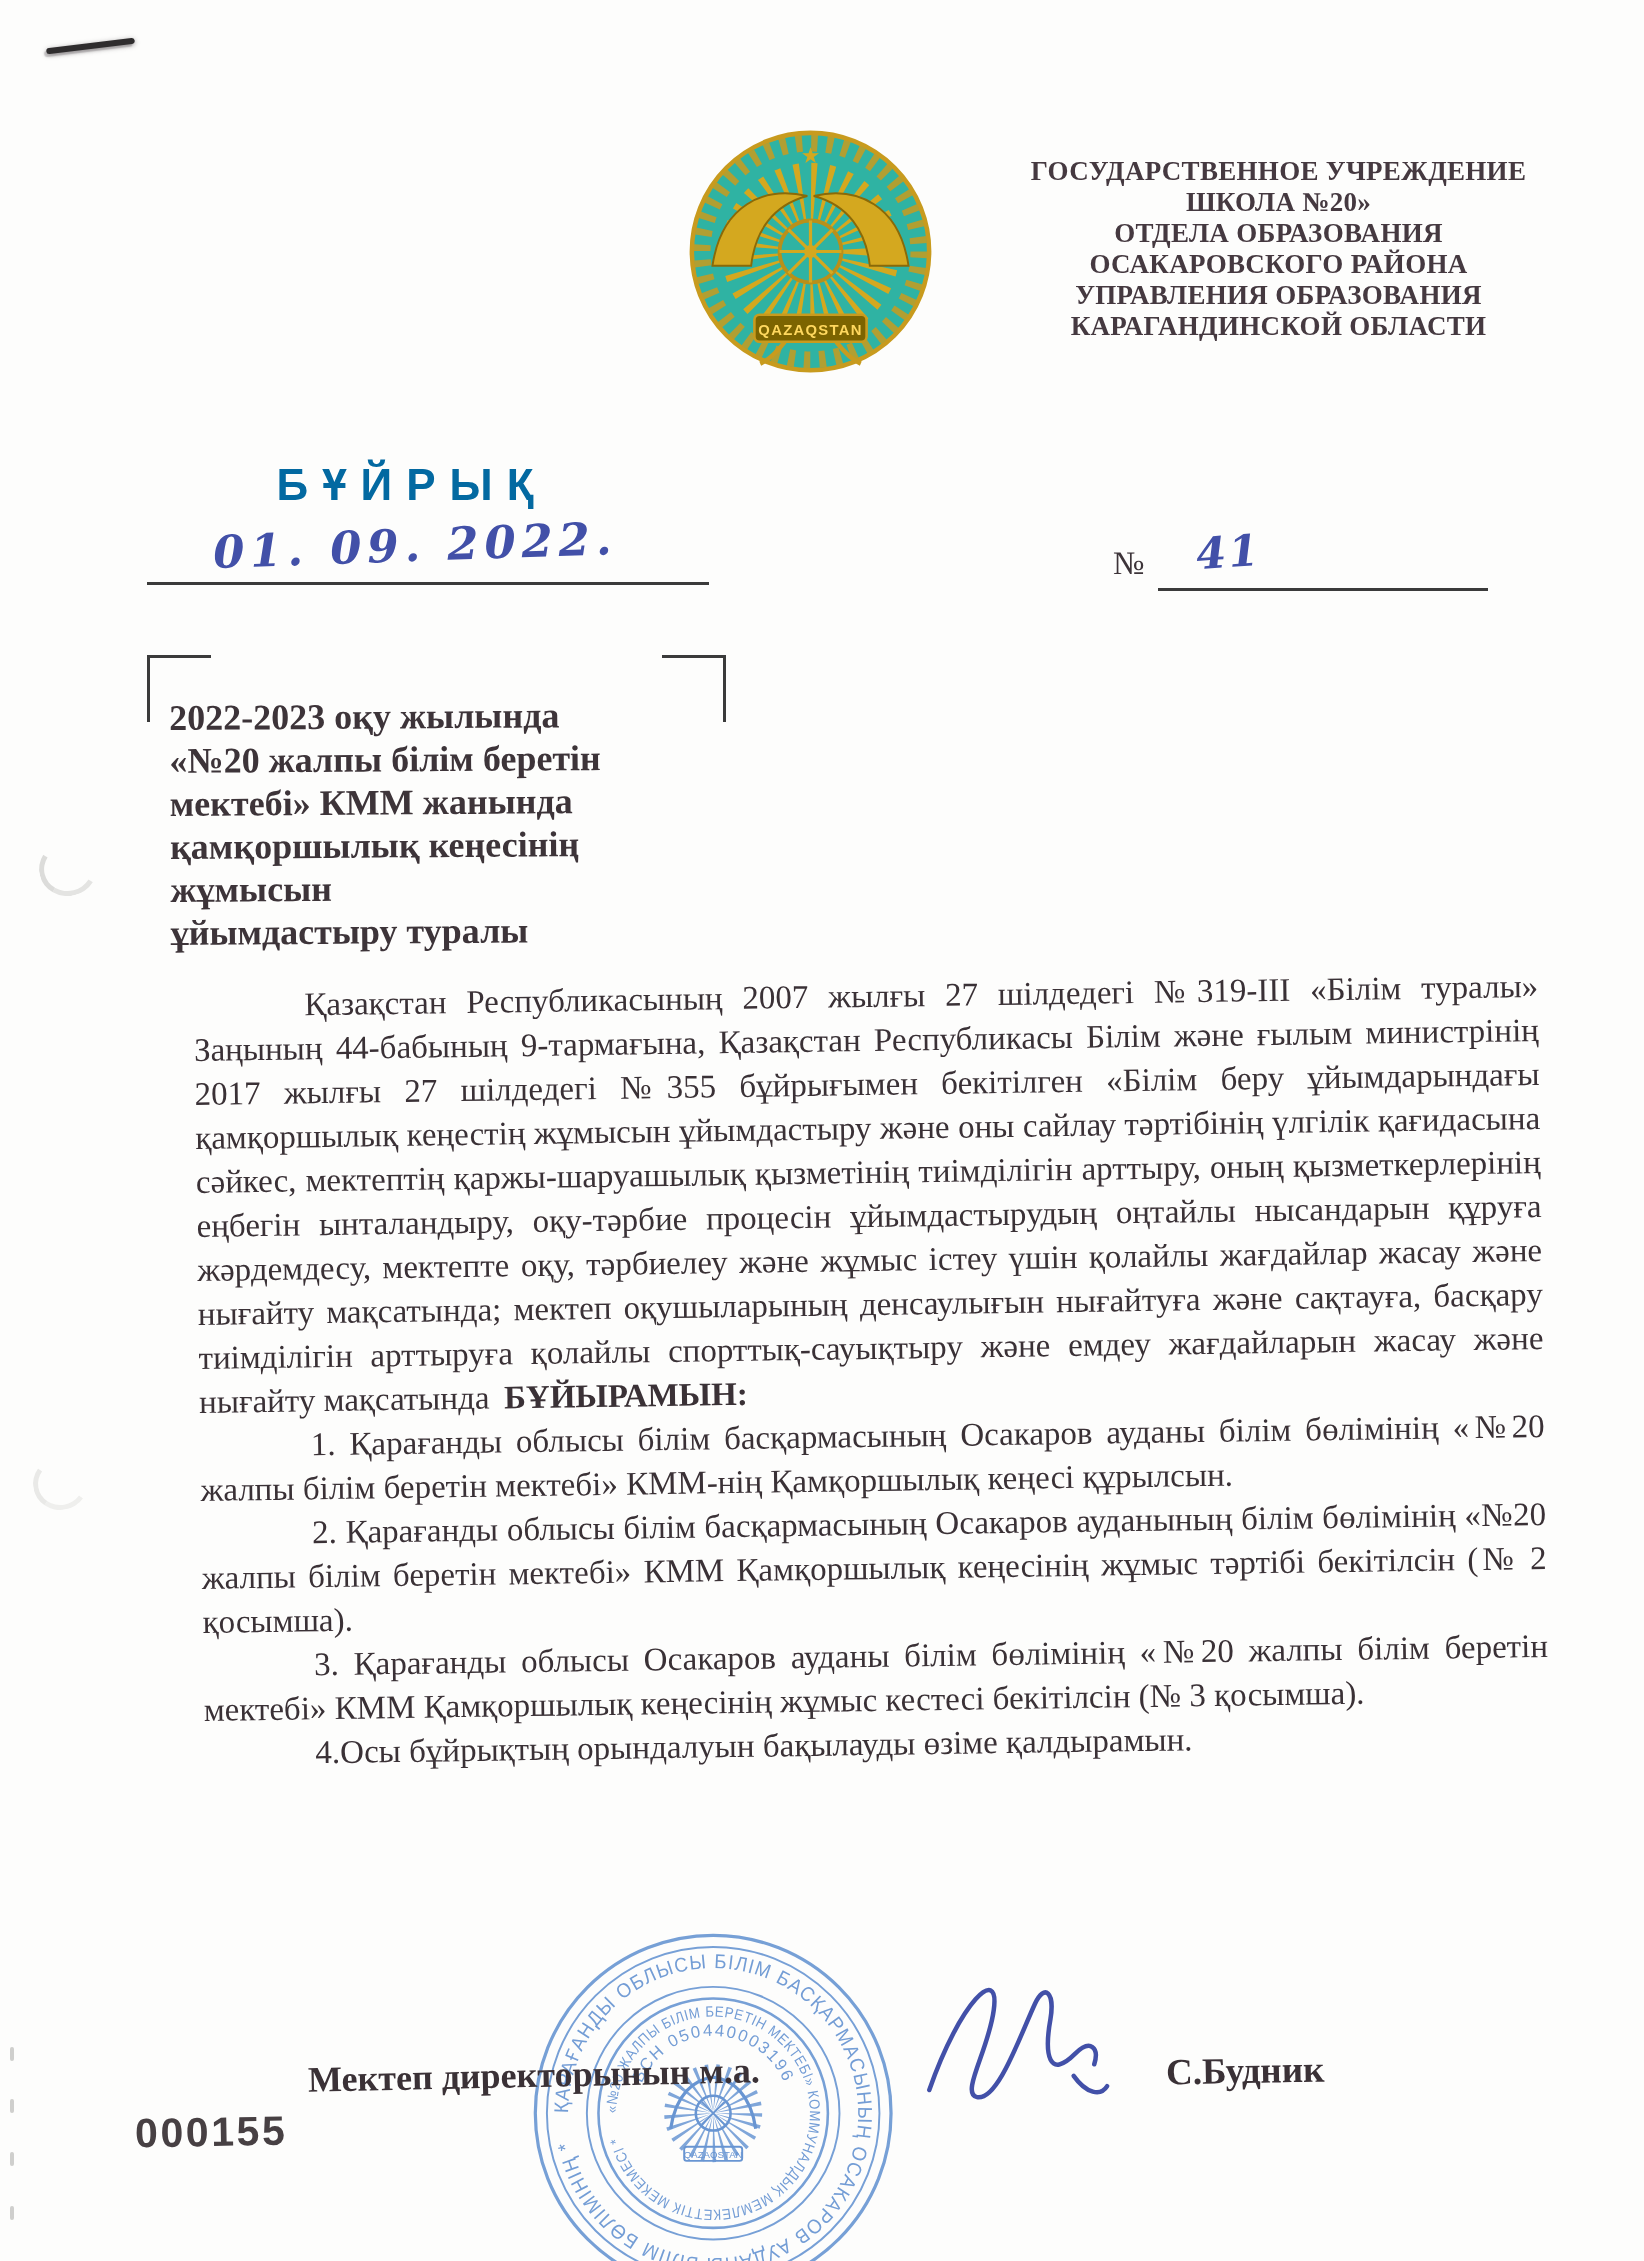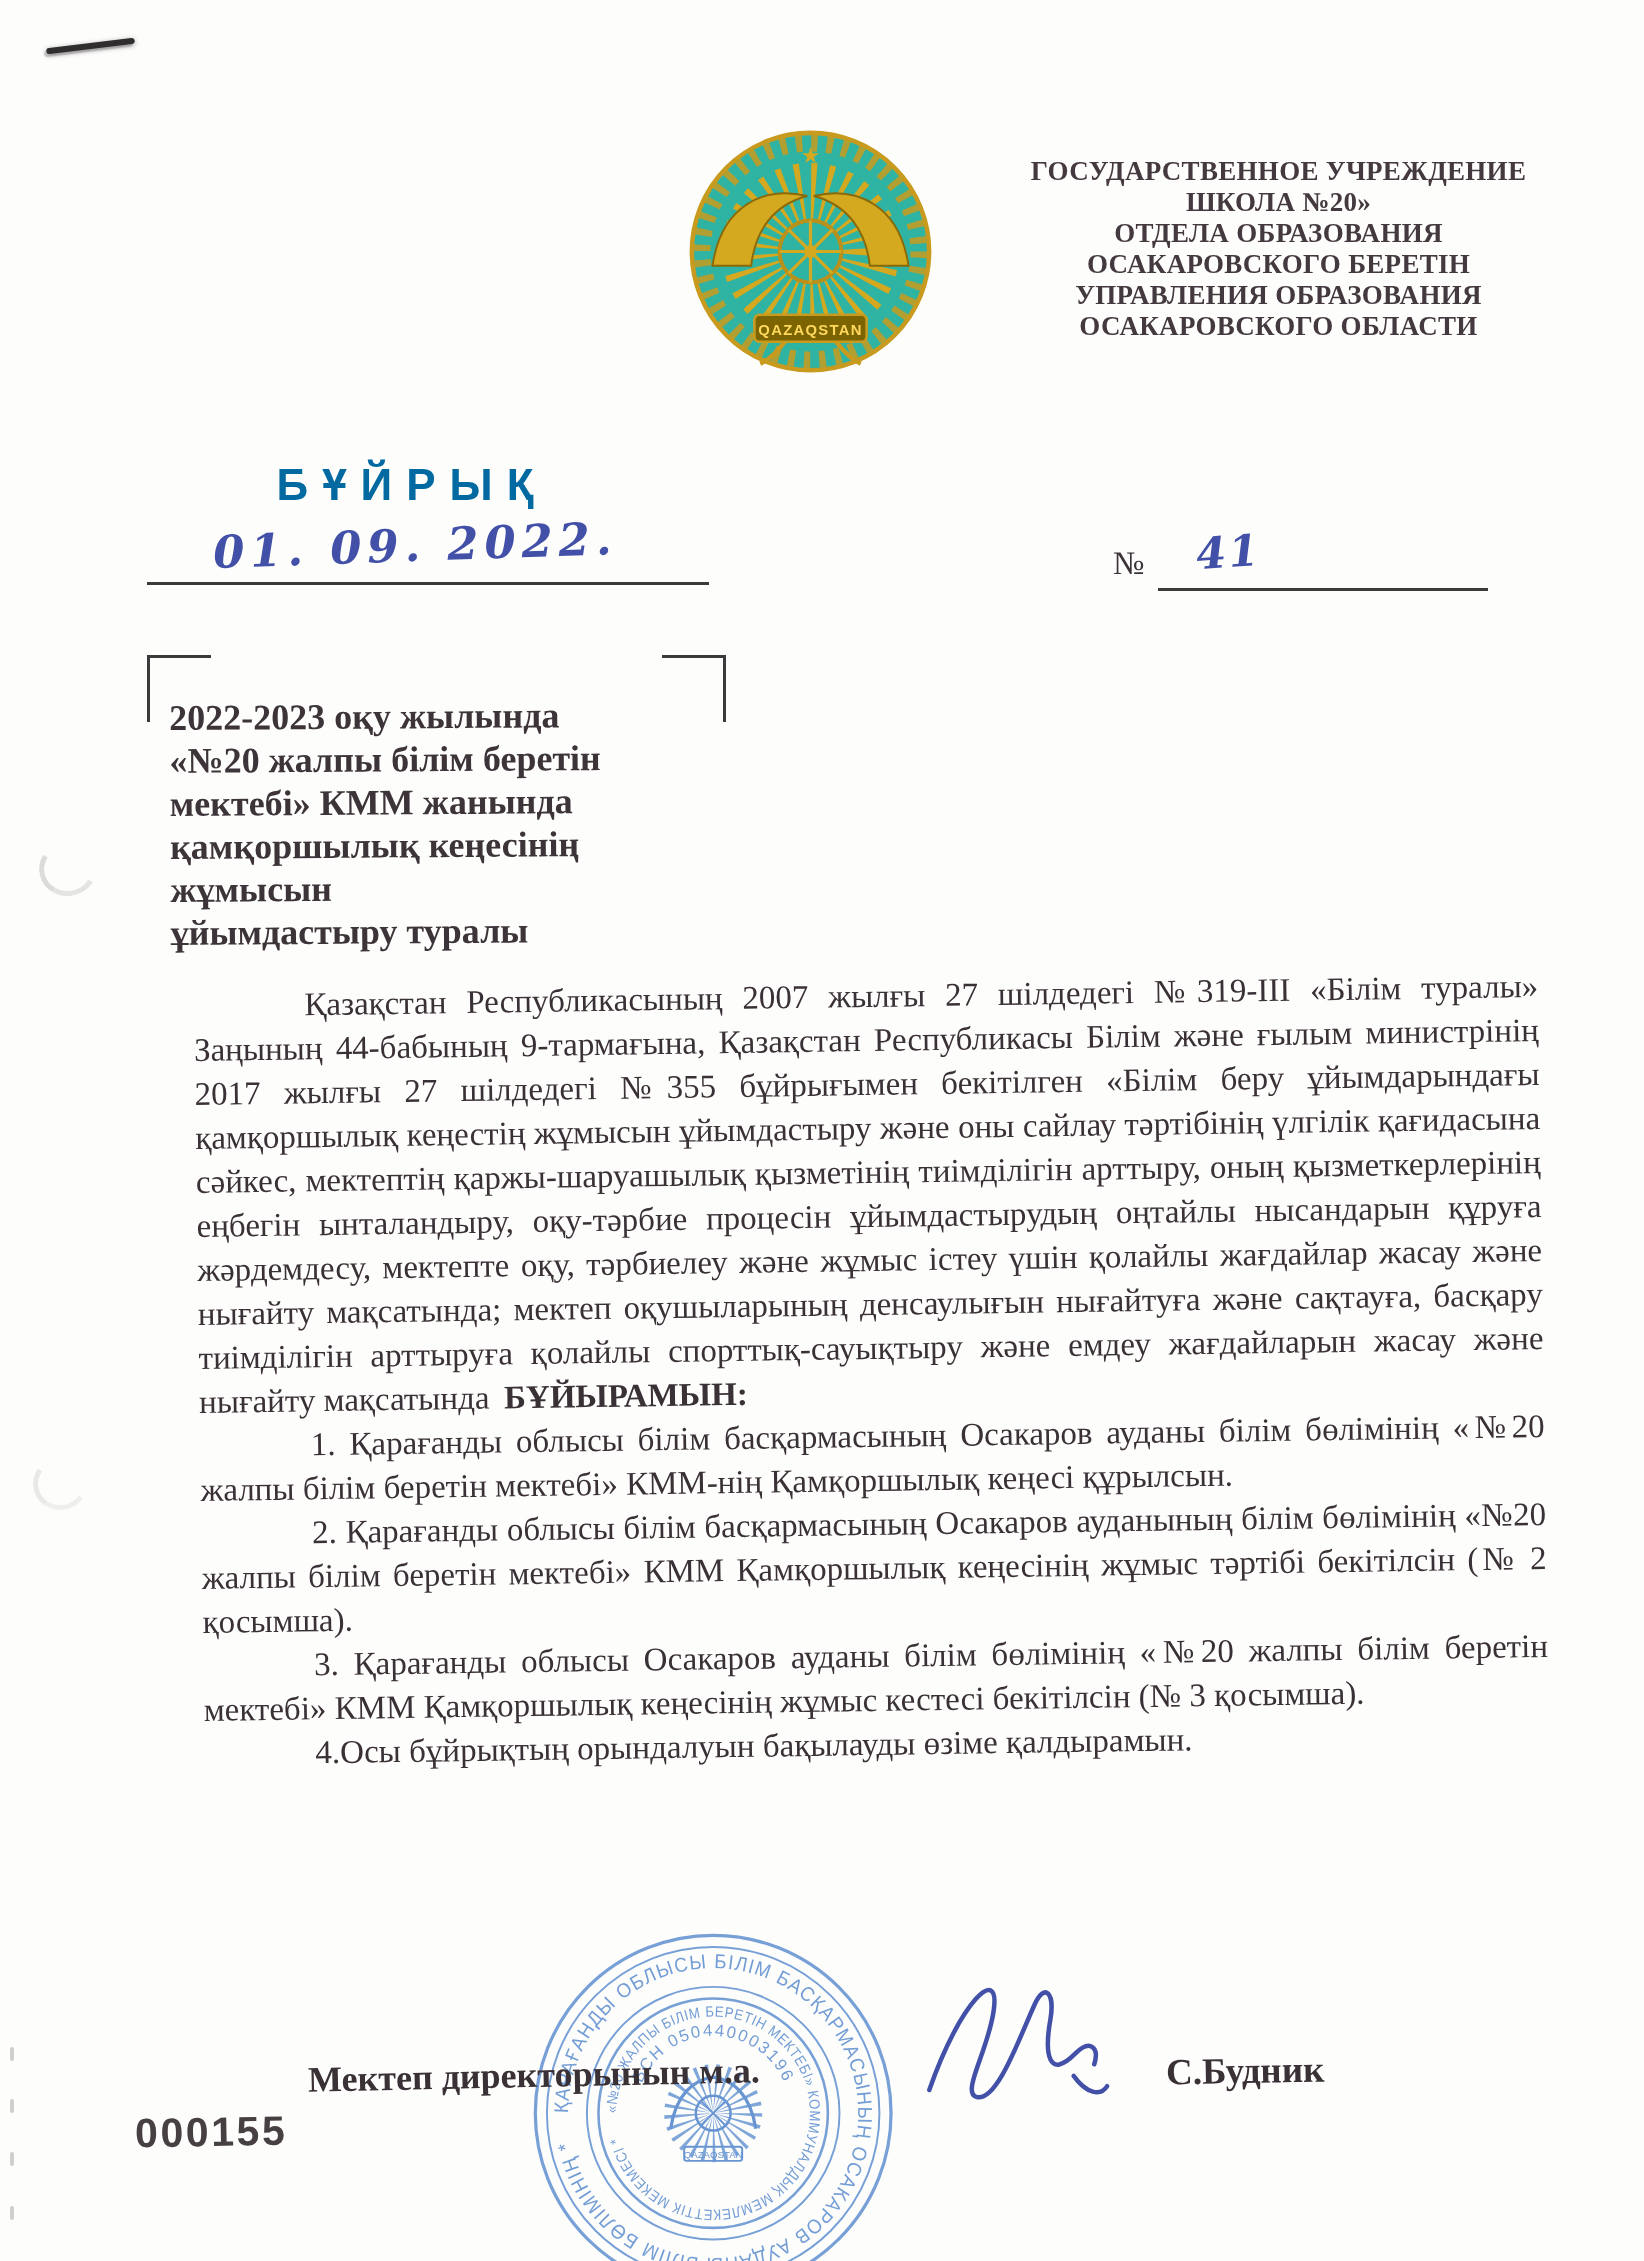--- a/index.html
+++ b/index.html
@@ -123,23 +123,23 @@
     <text x="190" y="52" text-anchor="middle" font-size="34" fill="#d4a81f">★</text>
     <path d="M150,330 Q130,356 112,364 M230,330 Q250,356 268,364" stroke="#c89b1e" stroke-width="7" fill="none"></path>
     <rect x="103" y="288" width="174" height="42" rx="8" fill="#7c6400" stroke="#c89b1e" stroke-width="4"></rect>
     <text x="190" y="319" text-anchor="middle" font-size="23" font-weight="bold" letter-spacing="2" fill="#ffd85e" font-family="Liberation Sans, sans-serif">QAZAQSTAN</text>
   </svg>
 
   <div class="org right">
     <span>ГОСУДАРСТВЕННОЕ УЧРЕЖДЕНИЕ</span>
     <span>ШКОЛА №20»</span>
     <span>ОТДЕЛА ОБРАЗОВАНИЯ</span>
-    <span>ОСАКАРОВСКОГО БЕРЕТІН</span>
+    <span>ОСАКАРОВСКОГО РАЙОНА</span>
     <span>УПРАВЛЕНИЯ ОБРАЗОВАНИЯ</span>
-    <span>ОСАКАРОВСКОГО ОБЛАСТИ</span>
+    <span>КАРАГАНДИНСКОЙ ОБЛАСТИ</span>
   </div>
 
   <div class="order-title kk">БҰЙРЫҚ</div>
 
   <div class="hand date">01. 09. 2022.</div>
   <div class="rule date"></div>
 
   <div class="num-label">№</div>
   <div class="hand num">41</div>
   <div class="rule num"></div>

